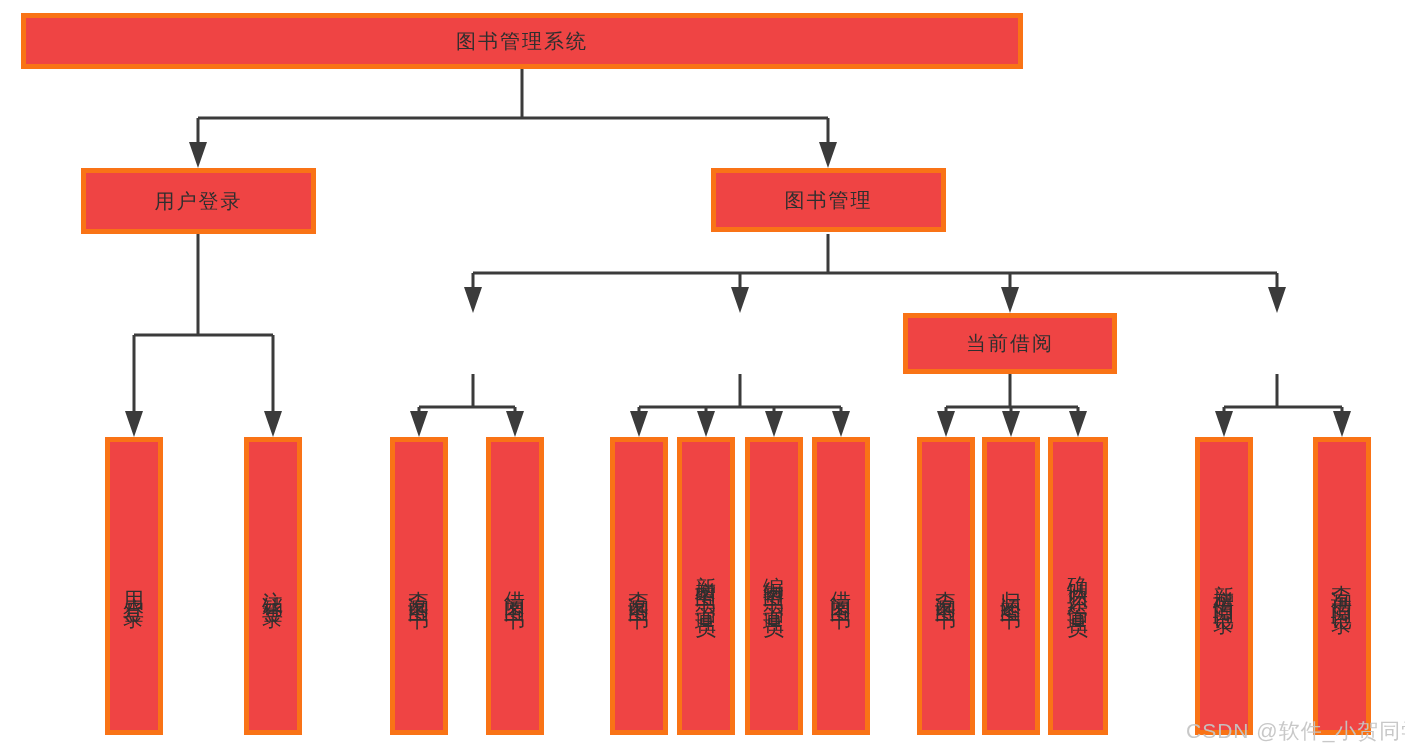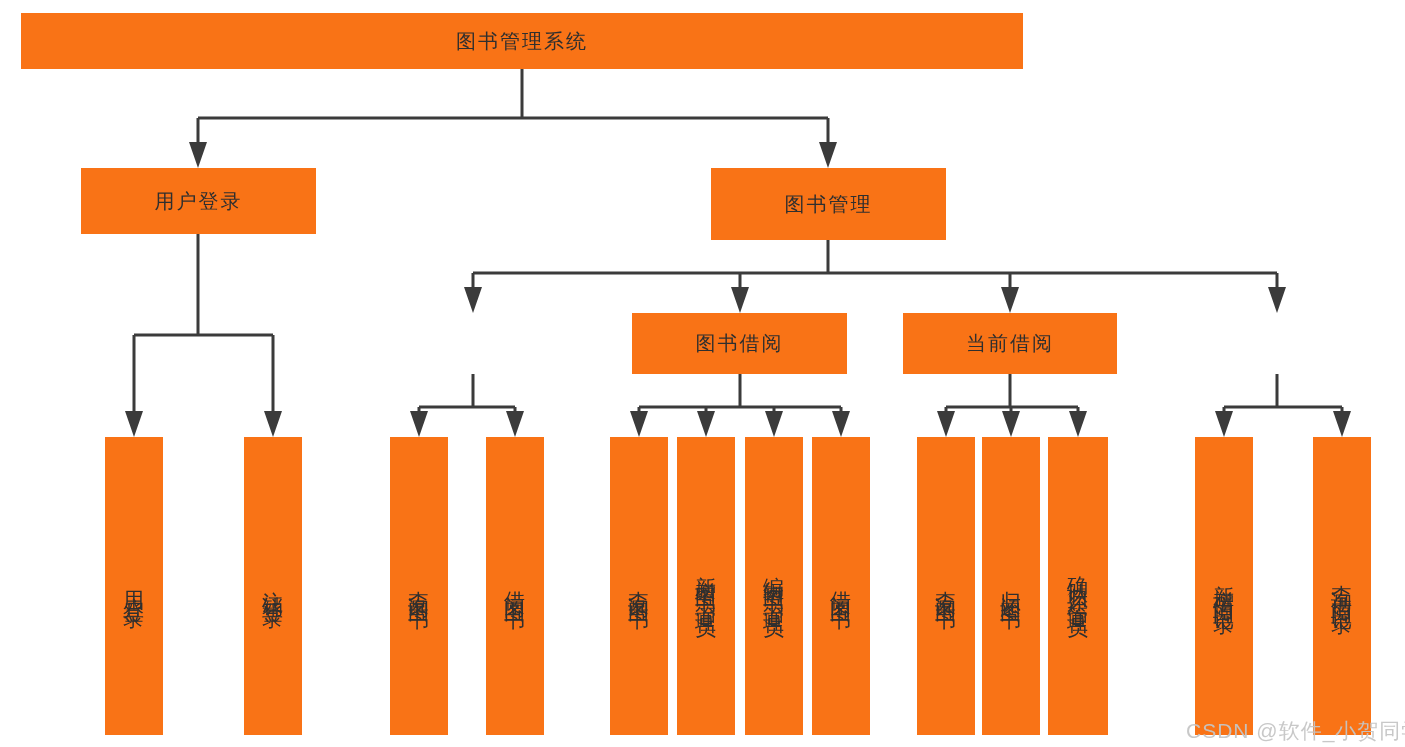--- a/index.html
+++ b/index.html
@@ -2,31 +2,31 @@
 <html><head>
 <meta charset="utf-8">
 <style>
   html,body{margin:0;padding:0;background:#ffffff;}
   #stage{
     position:relative;width:1405px;height:747px;background:#ffffff;overflow:hidden;
     font-family:"Liberation Sans","DejaVu Sans",sans-serif;
   }
   #connectors{position:absolute;left:0;top:0;width:1405px;height:747px;}
   .node{
-    position:absolute;background:#f97316;border:7px solid #f97316;box-sizing:border-box;
+    position:absolute;background:#ef4444;border:5px solid #f97316;box-sizing:border-box;
     display:flex;align-items:center;justify-content:center;color:#2f2f2f;
   }
   .h-node{font-size:20px;letter-spacing:2px;white-space:nowrap;}
   .v-node{
     writing-mode:vertical-rl;text-orientation:mixed;
     font-size:21px;letter-spacing:6px;line-height:1;
   }
   .root{left:21px;top:13px;width:1002px;height:56px;}
   .l2a{left:81px;top:168px;width:235px;height:66px;}
-  .l2b{left:711px;top:168px;width:235px;height:72px;}
+  .l2b{left:711px;top:168px;width:235px;height:64px;}
   .l3{top:313px;height:61px;}
   .l3a{left:363px;width:220px;}
   .l3b{left:632px;width:215px;}
   .l3c{left:903px;width:214px;}
   .l3d{left:1172px;width:210px;}
   .leaf{top:437px;height:298px;width:58px;}
   .ua{left:105px;} .ub{left:244px;}
   .ba{left:390px;} .bb{left:486px;}
   .ca{left:610px;} .cb{left:677px;} .cc{left:745px;} .cd{left:812px;}
   .da{left:917px;} .db{left:982px;} .dc{left:1048px;width:60px;}
@@ -79,21 +79,20 @@
       <polygon points="1224,437 1215,411 1233,411"></polygon>
       <polygon points="1342,437 1333,411 1351,411"></polygon>
     </g>
   </svg>
 
   <div class="node h-node root">图书管理系统</div>
 
   <div class="node h-node l2a">用户登录</div>
   <div class="node h-node l2b">图书管理</div>
 
-  <div class="node h-node l3 l3b">图书借阅</div>
   <div class="node h-node l3 l3c">当前借阅</div>
 
   <div class="node v-node leaf ua">用户登录</div>
   <div class="node v-node leaf ub">注销登录</div>
 
   <div class="node v-node leaf ba">查询图书</div>
   <div class="node v-node leaf bb">借阅图书</div>
 
   <div class="node v-node leaf ca">查询图书</div>
   <div class="node v-node leaf cb">新增图书（管理员）</div>

